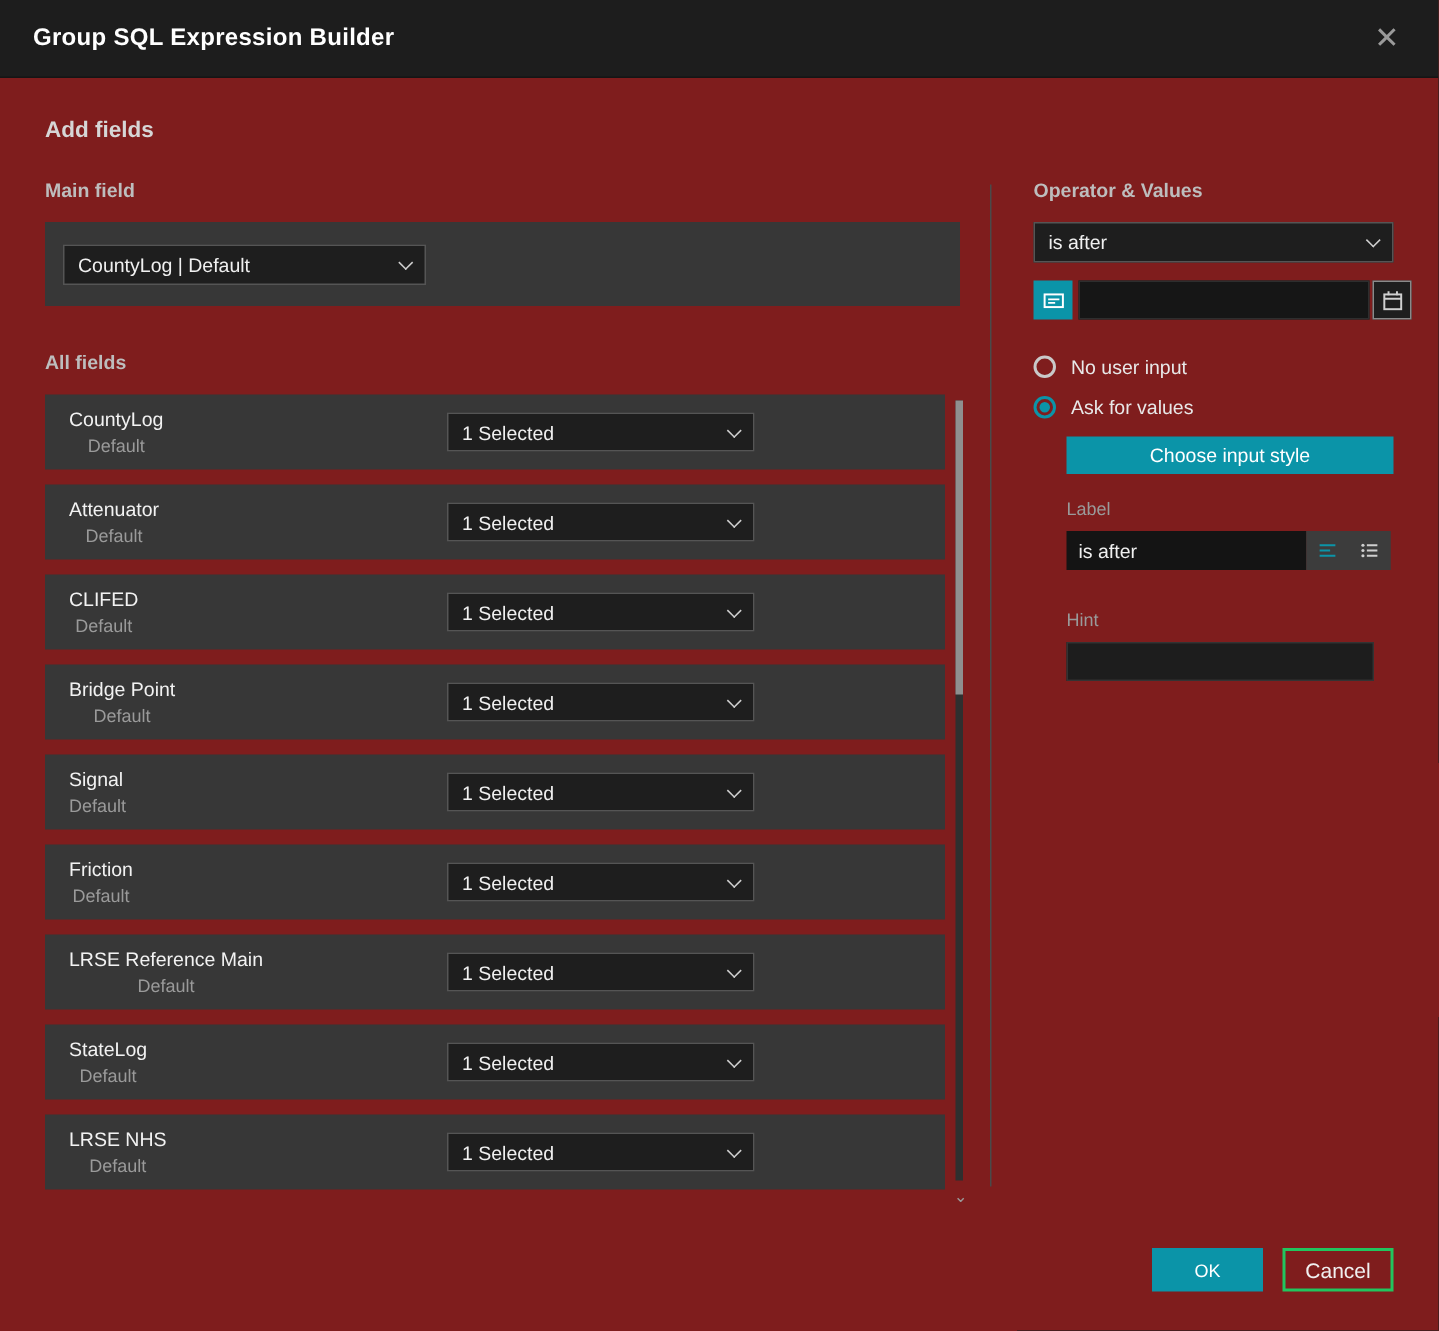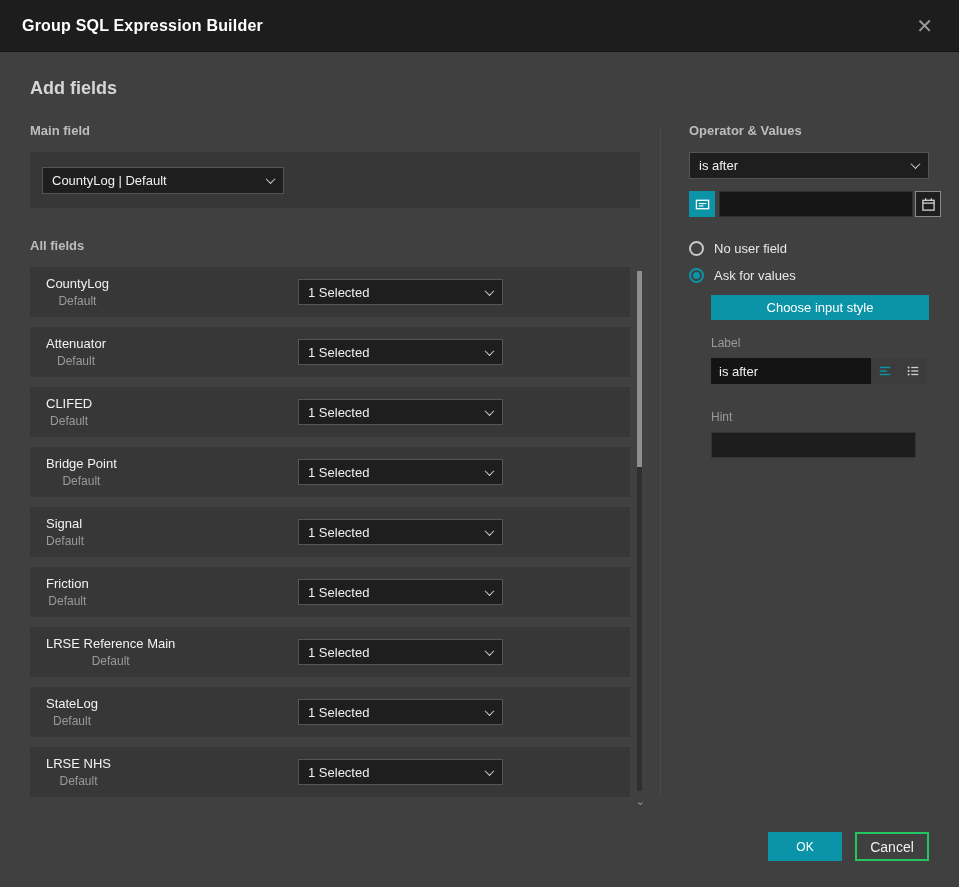--- a/index.html
+++ b/index.html
@@ -1,34 +1,34 @@
 <!DOCTYPE html>
 <html style="--accent: #0b94a8;"><head>
 <meta charset="utf-8">
 <style>
   * { margin:0; padding:0; box-sizing:border-box; }
   html,body { background:#202020; }
   body { font-family:"Liberation Sans", sans-serif; }
   .dialog {
     position:relative; width:959px; height:887px;
-    background:#404040; color:#e8e8e8; overflow:hidden;
+    background:#7f1d1d; color:#e8e8e8; overflow:hidden;
   }
   
   .titlebar {
     height:52px; background:#1d1d1d; display:flex; align-items:center;
     justify-content:space-between; padding:0 22px; border-bottom:1px solid #151515;
   }
   .titlebar h1 { font-size:16px; font-weight:700; color:#ffffff; letter-spacing:.2px; }
   .close-btn {
     background:none; border:none; color:#9a9a9a; font-size:20px; line-height:1;
     cursor:pointer; padding:4px;
   }
   
   .body { padding:26px 30px 0 30px; }
-  .h-add { font-size:18px; font-weight:700; color:#d6d6d6; margin-bottom:24px; }
+  .h-add { font-size:15px; font-weight:700; color:#d6d6d6; margin-bottom:24px; }
   .content { display:flex; align-items:flex-start; }
   .col-left { width:612px; }
   .v-divider { width:1px; background:#4a4a4a; align-self:stretch; margin:4px 0 0 18px; height:668px; }
   .col-right { width:240px; margin-left:28px; }
   .sec-label { font-size:13px; font-weight:700; color:#bdbdbd; margin-bottom:14px; }
   
   .select {
     display:flex; align-items:center; gap:8px; background:#1e1e1e;
     border:1px solid #555555; height:27px; padding:0 9px; cursor:pointer;
     color:#f0f0f0; font-size:13px;
@@ -259,21 +259,21 @@
               <rect x="2" y="3.5" width="12" height="10.5" fill="none" stroke="#d0d0d0" stroke-width="1.4"></rect>
               <line x1="2" y1="6.5" x2="14" y2="6.5" stroke="#d0d0d0" stroke-width="1.4"></line>
               <line x1="5" y1="1.2" x2="5" y2="4" stroke="#d0d0d0" stroke-width="1.4"></line>
               <line x1="11" y1="1.2" x2="11" y2="4" stroke="#d0d0d0" stroke-width="1.4"></line>
             </svg>
           </button>
         </div>
 
         <div class="radio-row">
           <span class="radio"></span>
-          <span class="radio-text">No user field</span>
+          <span class="radio-text">No user input</span>
         </div>
         <div class="radio-row">
           <span class="radio on"></span>
           <span class="radio-text">Ask for values</span>
         </div>
 
         <button class="choose-btn">Choose input style</button>
 
         <div class="mini-label">Label</div>
         <div class="label-row">

